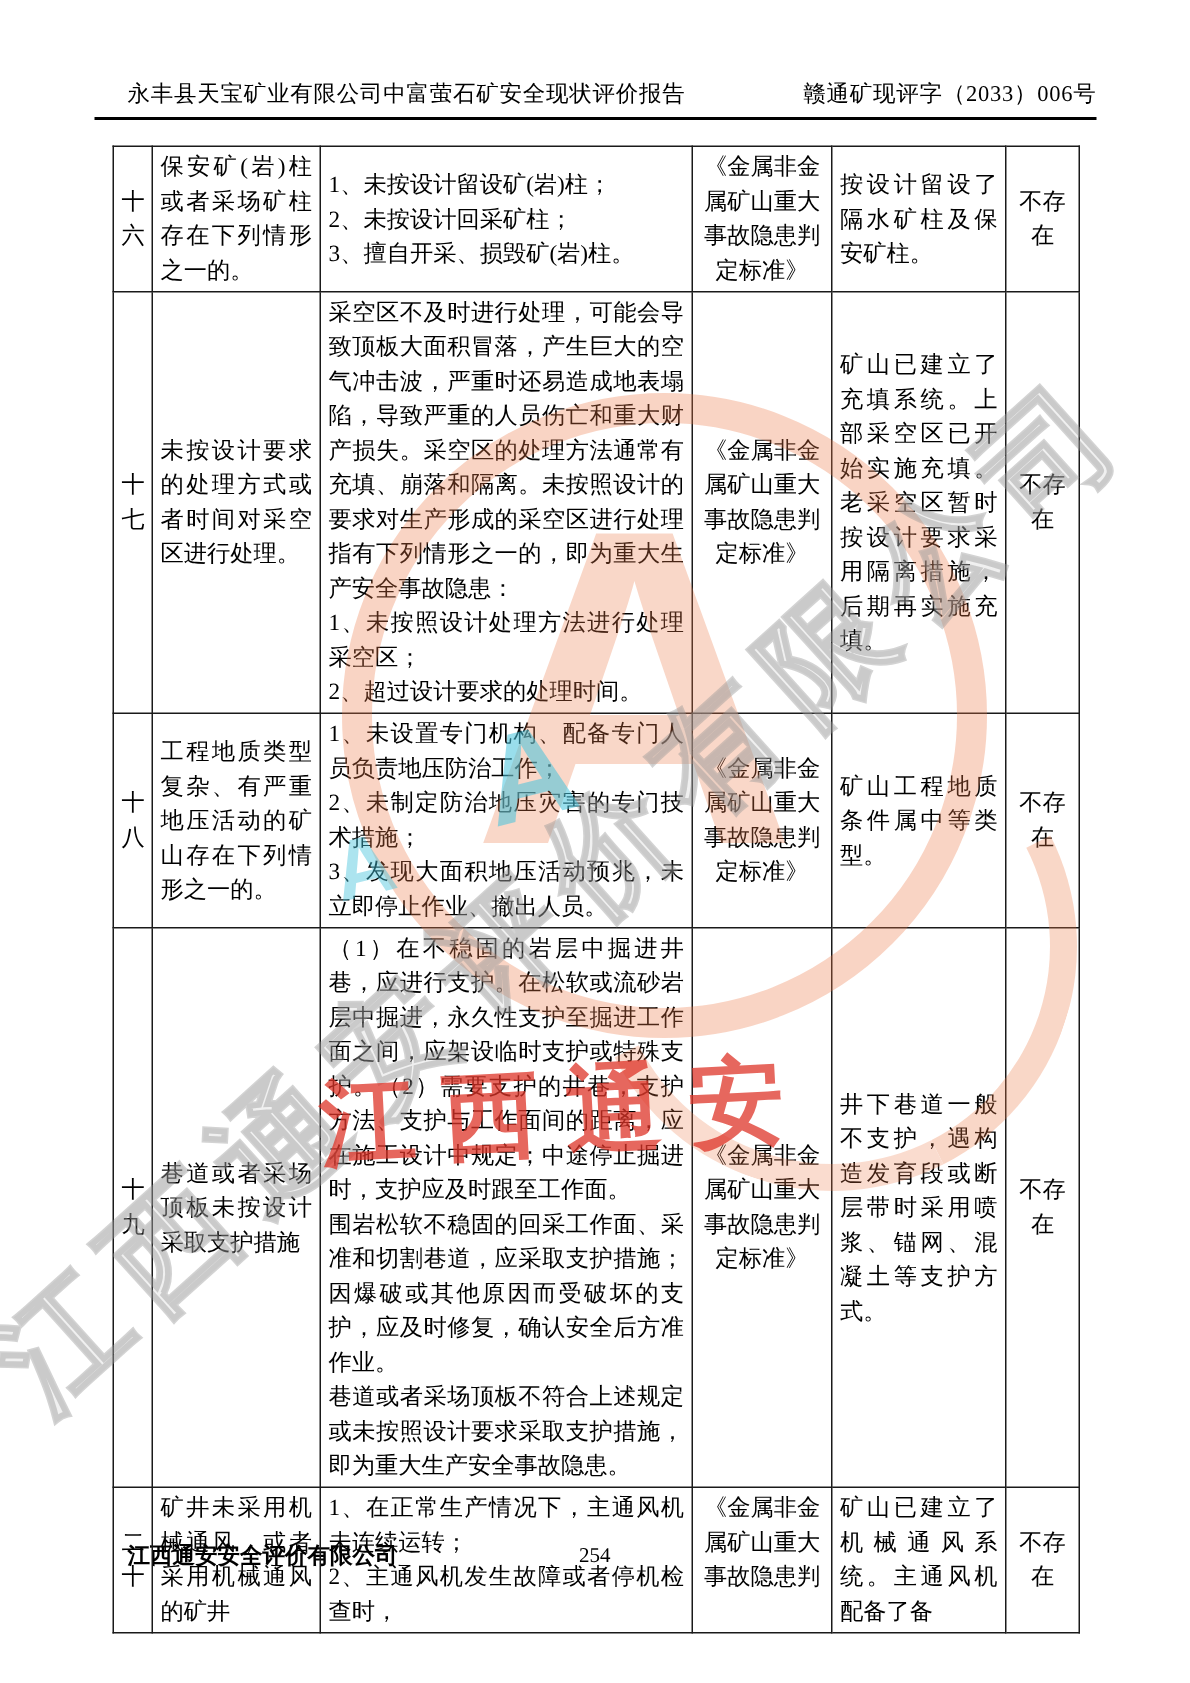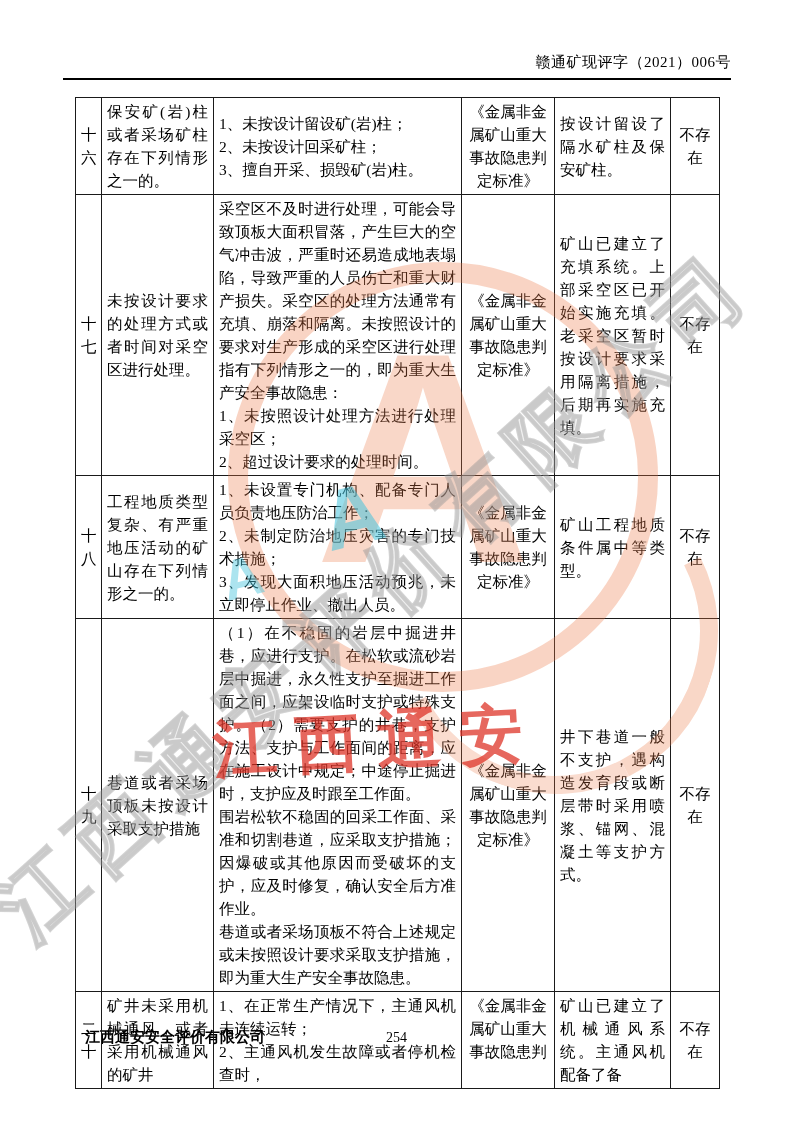--- a/index.html
+++ b/index.html
@@ -130,21 +130,22 @@
     font-weight:bold;font-size:56px;
     color:rgba(70,195,220,0.45);
     transform:rotate(-14deg);
   }
 </style>
 </head>
 <body>
 
 <div class="page">
 
-  <div class="header-right">赣通矿现评字（2021）006号</div>
+  <div class="header-left">永丰县天宝矿业有限公司中富萤石矿安全现状评价报告</div>
+  <div class="header-right">赣通矿现评字（2033）006号</div>
   <div class="header-rule"></div>
 
   <table class="report">
     <colgroup>
       <col style="width:26px">
         <col style="width:112px">
         <col style="width:248px">
       <col style="width:93px">
         <col style="width:116px">
         <col style="width:49px">

